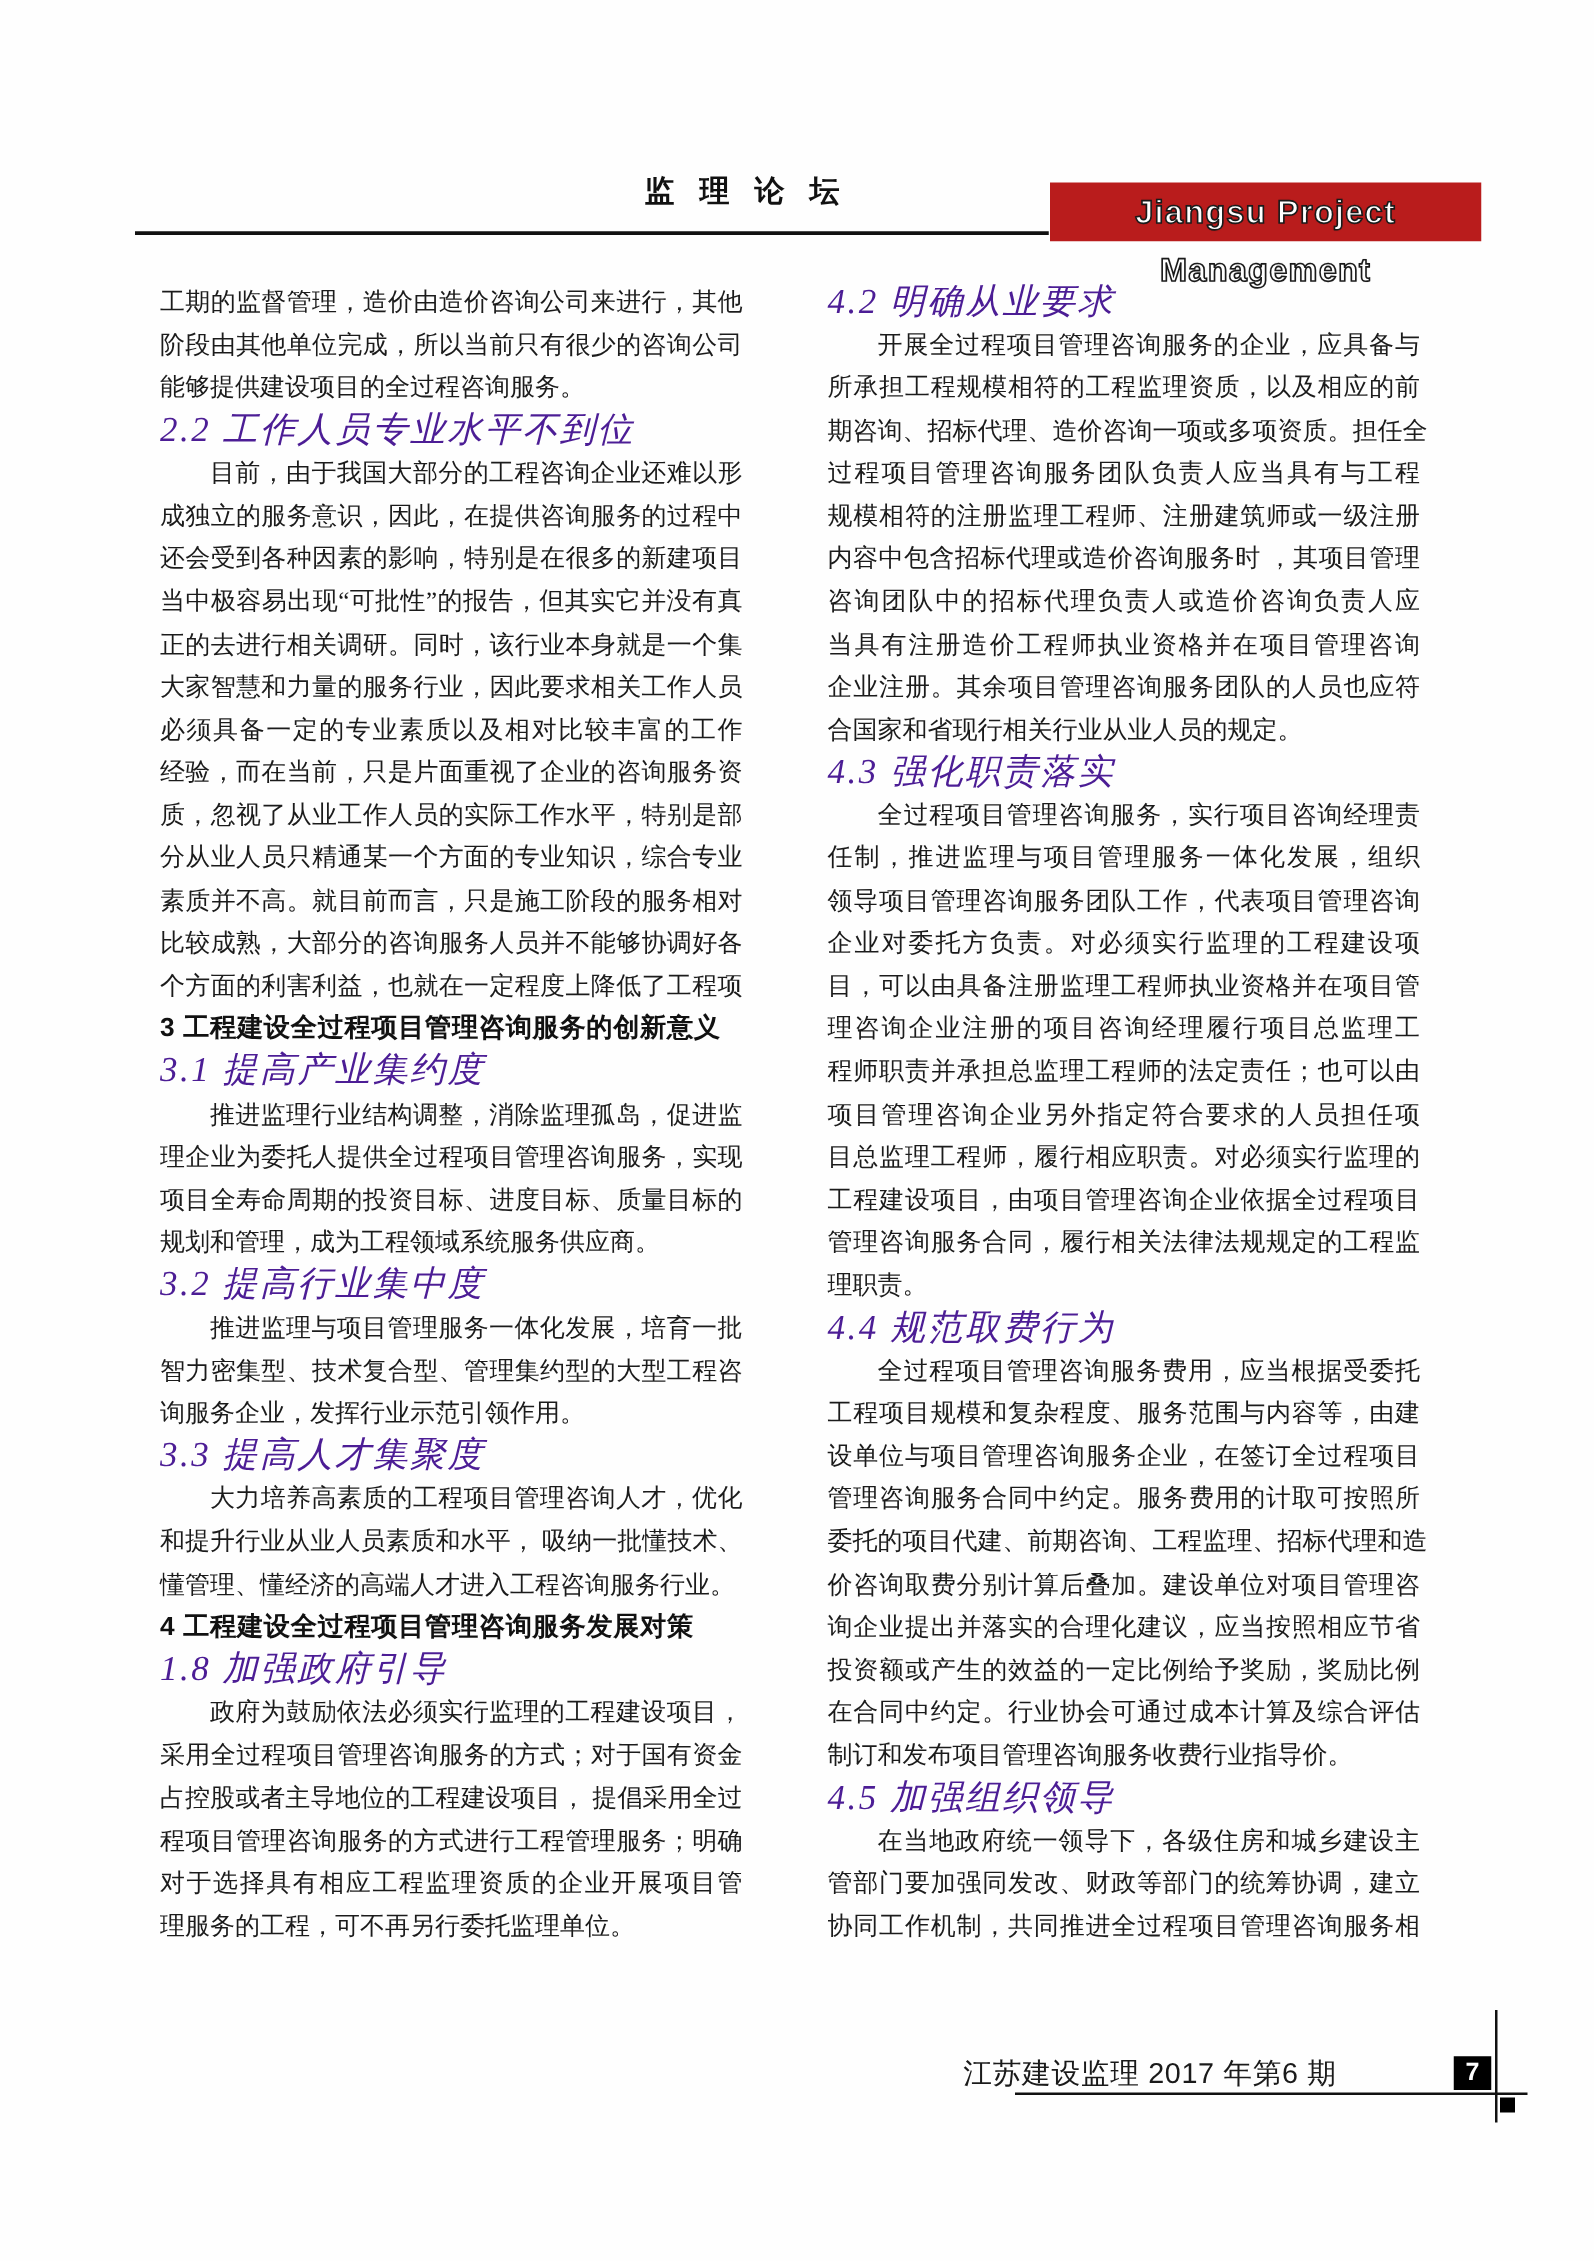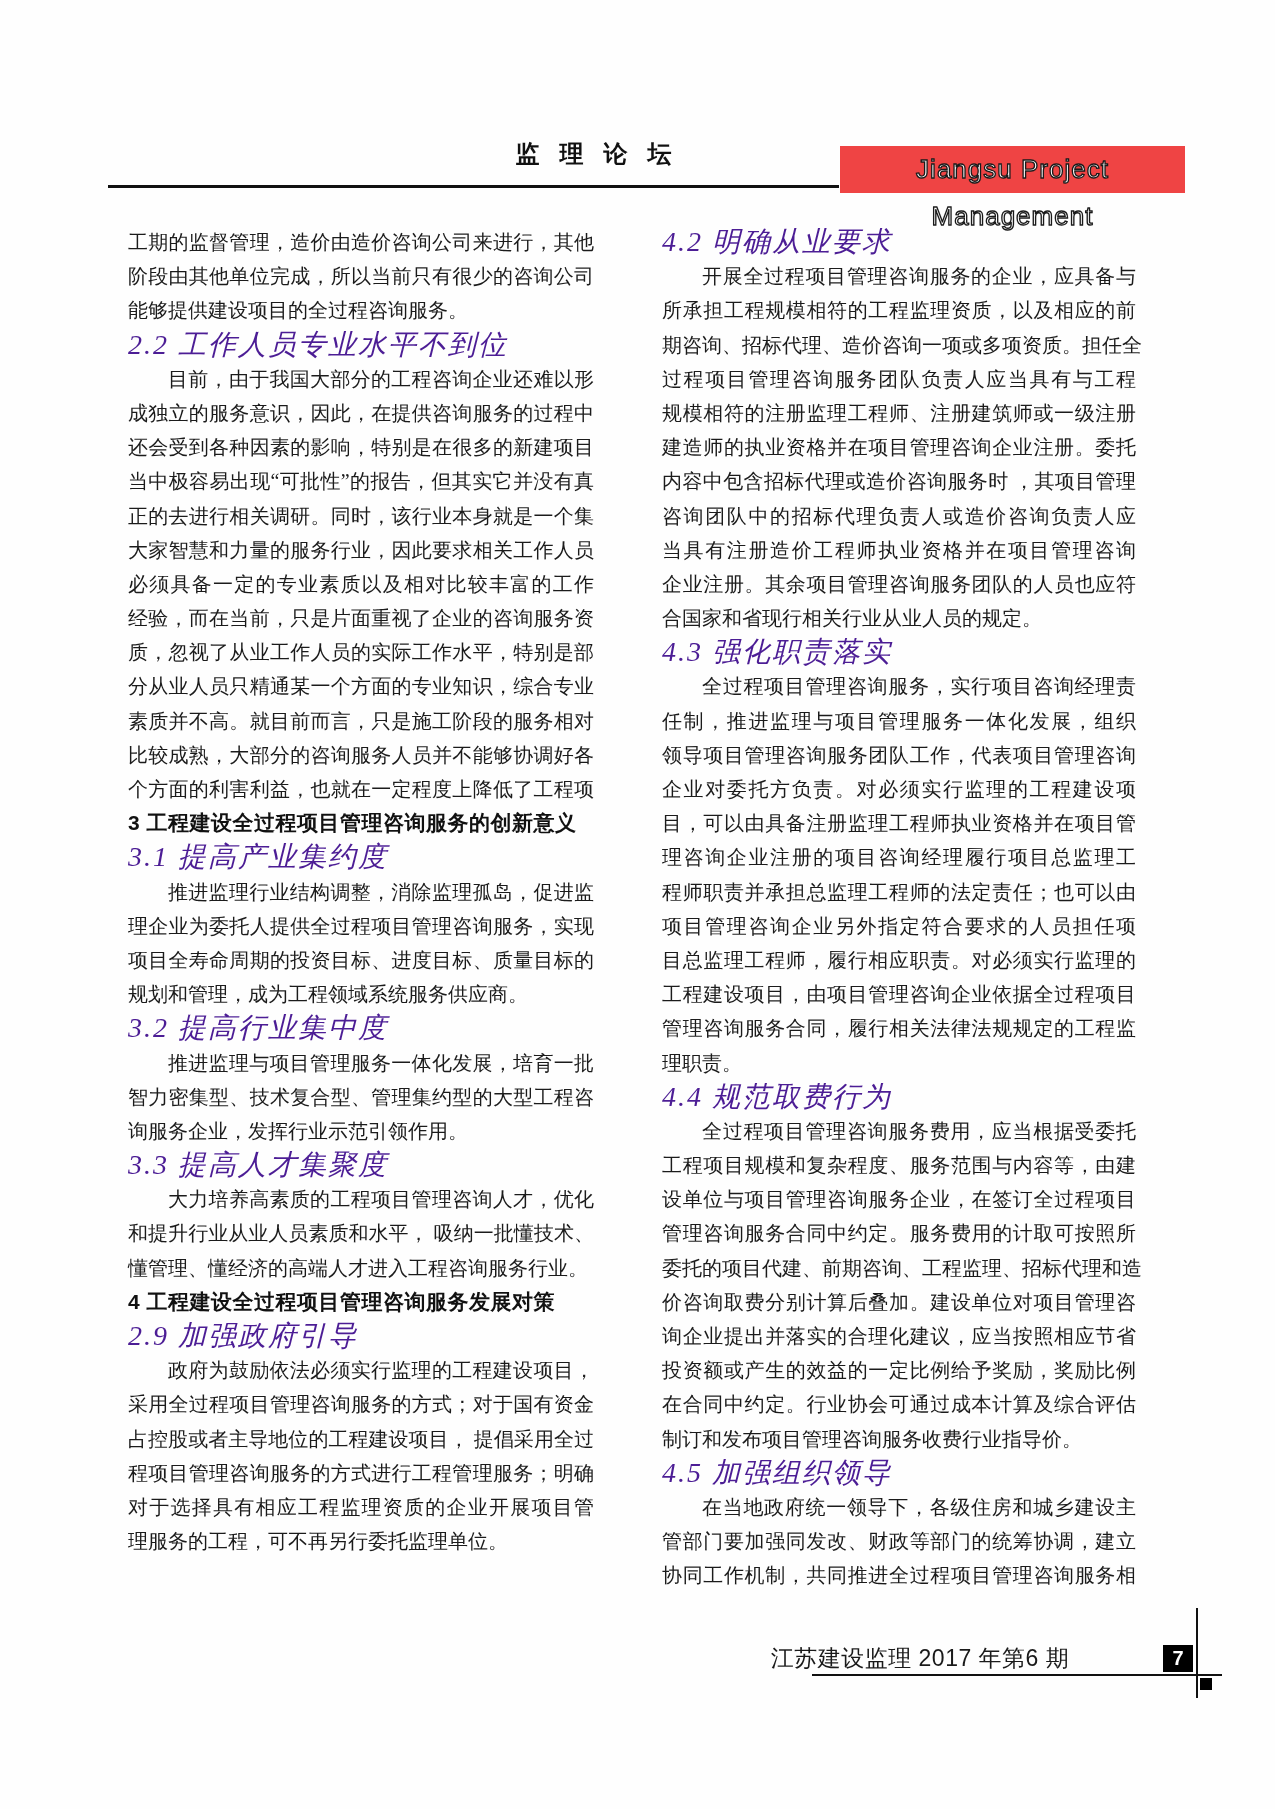--- a/index.html
+++ b/index.html
@@ -17,24 +17,24 @@
     text-align:center;font-weight:bold;font-size:24px;line-height:40px;
     letter-spacing:7px;color:#111;
     font-family:"Liberation Serif","DejaVu Serif",serif;
   }
   #header-rule{
     position:absolute;top:185px;left:108px;width:731px;height:3px;
     background:#111;
   }
   #journal-badge{
     position:absolute;top:146px;left:840px;width:345px;height:47px;
-    background:#ef4444;
+    background:#b91c1c;
     text-align:center;line-height:47px;
     font-family:"Liberation Sans","DejaVu Sans",sans-serif;
-    font-weight:400;font-size:26px;letter-spacing:1px;
+    font-weight:700;font-size:26px;letter-spacing:1px;
     color:#ffffff;
     -webkit-text-stroke:1.3px #1a1a1a;
     text-shadow:0 0 1px #1a1a1a;
   }
   
   .col{position:absolute;top:225px;}
   #left-column{left:128px;width:466px;}
   #right-column{left:662px;width:474px;}
   .ln{
     height:34.2px;line-height:34.2px;
@@ -113,36 +113,35 @@
       <div class="ln e">规划和管理，成为工程领域系统服务供应商。</div>
       <div class="ln h2">3.2 提高行业集中度</div>
       <div class="ln i">推进监理与项目管理服务一体化发展，培育一批</div>
       <div class="ln b">智力密集型、技术复合型、管理集约型的大型工程咨</div>
       <div class="ln e">询服务企业，发挥行业示范引领作用。</div>
       <div class="ln h2">3.3 提高人才集聚度</div>
       <div class="ln i">大力培养高素质的工程项目管理咨询人才，优化</div>
       <div class="ln b">和提升行业从业人员素质和水平， 吸纳一批懂技术、</div>
       <div class="ln e">懂管理、懂经济的高端人才进入工程咨询服务行业。</div>
       <div class="ln h1">4 工程建设全过程项目管理咨询服务发展对策</div>
-      <div class="ln h2">2.9 加强政府引导</div>
+      <div class="ln h2">1.8 加强政府引导</div>
       <div class="ln i">政府为鼓励依法必须实行监理的工程建设项目，</div>
       <div class="ln b">采用全过程项目管理咨询服务的方式；对于国有资金</div>
       <div class="ln b">占控股或者主导地位的工程建设项目， 提倡采用全过</div>
       <div class="ln b">程项目管理咨询服务的方式进行工程管理服务；明确</div>
       <div class="ln b">对于选择具有相应工程监理资质的企业开展项目管</div>
       <div class="ln e">理服务的工程，可不再另行委托监理单位。</div>
     </div>
   <div id="right-column" class="col">
       <div class="ln h2">4.2 明确从业要求</div>
       <div class="ln i">开展全过程项目管理咨询服务的企业，应具备与</div>
       <div class="ln b">所承担工程规模相符的工程监理资质，以及相应的前</div>
       <div class="ln b">期咨询、招标代理、造价咨询一项或多项资质。担任全</div>
       <div class="ln b">过程项目管理咨询服务团队负责人应当具有与工程</div>
       <div class="ln b">规模相符的注册监理工程师、注册建筑师或一级注册</div>
-      <div class="ln b">建造师的执业资格并在项目管理咨询企业注册。委托</div>
       <div class="ln b">内容中包含招标代理或造价咨询服务时 ，其项目管理</div>
       <div class="ln b">咨询团队中的招标代理负责人或造价咨询负责人应</div>
       <div class="ln b">当具有注册造价工程师执业资格并在项目管理咨询</div>
       <div class="ln b">企业注册。其余项目管理咨询服务团队的人员也应符</div>
       <div class="ln e">合国家和省现行相关行业从业人员的规定。</div>
       <div class="ln h2">4.3 强化职责落实</div>
       <div class="ln i">全过程项目管理咨询服务，实行项目咨询经理责</div>
       <div class="ln b">任制，推进监理与项目管理服务一体化发展，组织</div>
       <div class="ln b">领导项目管理咨询服务团队工作，代表项目管理咨询</div>
       <div class="ln b">企业对委托方负责。对必须实行监理的工程建设项</div>

